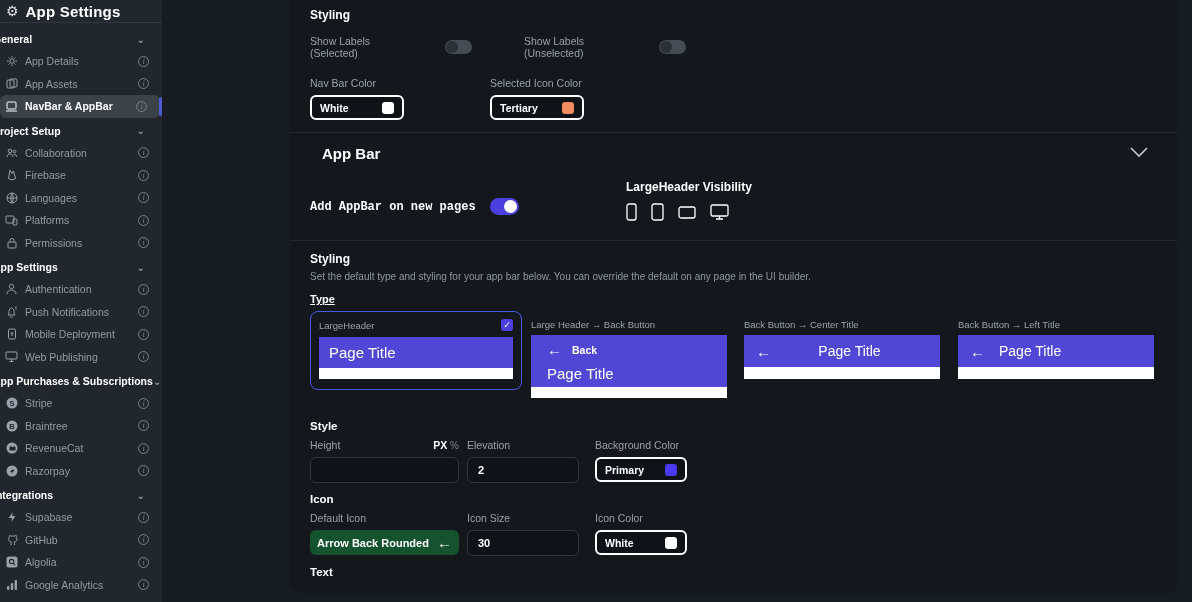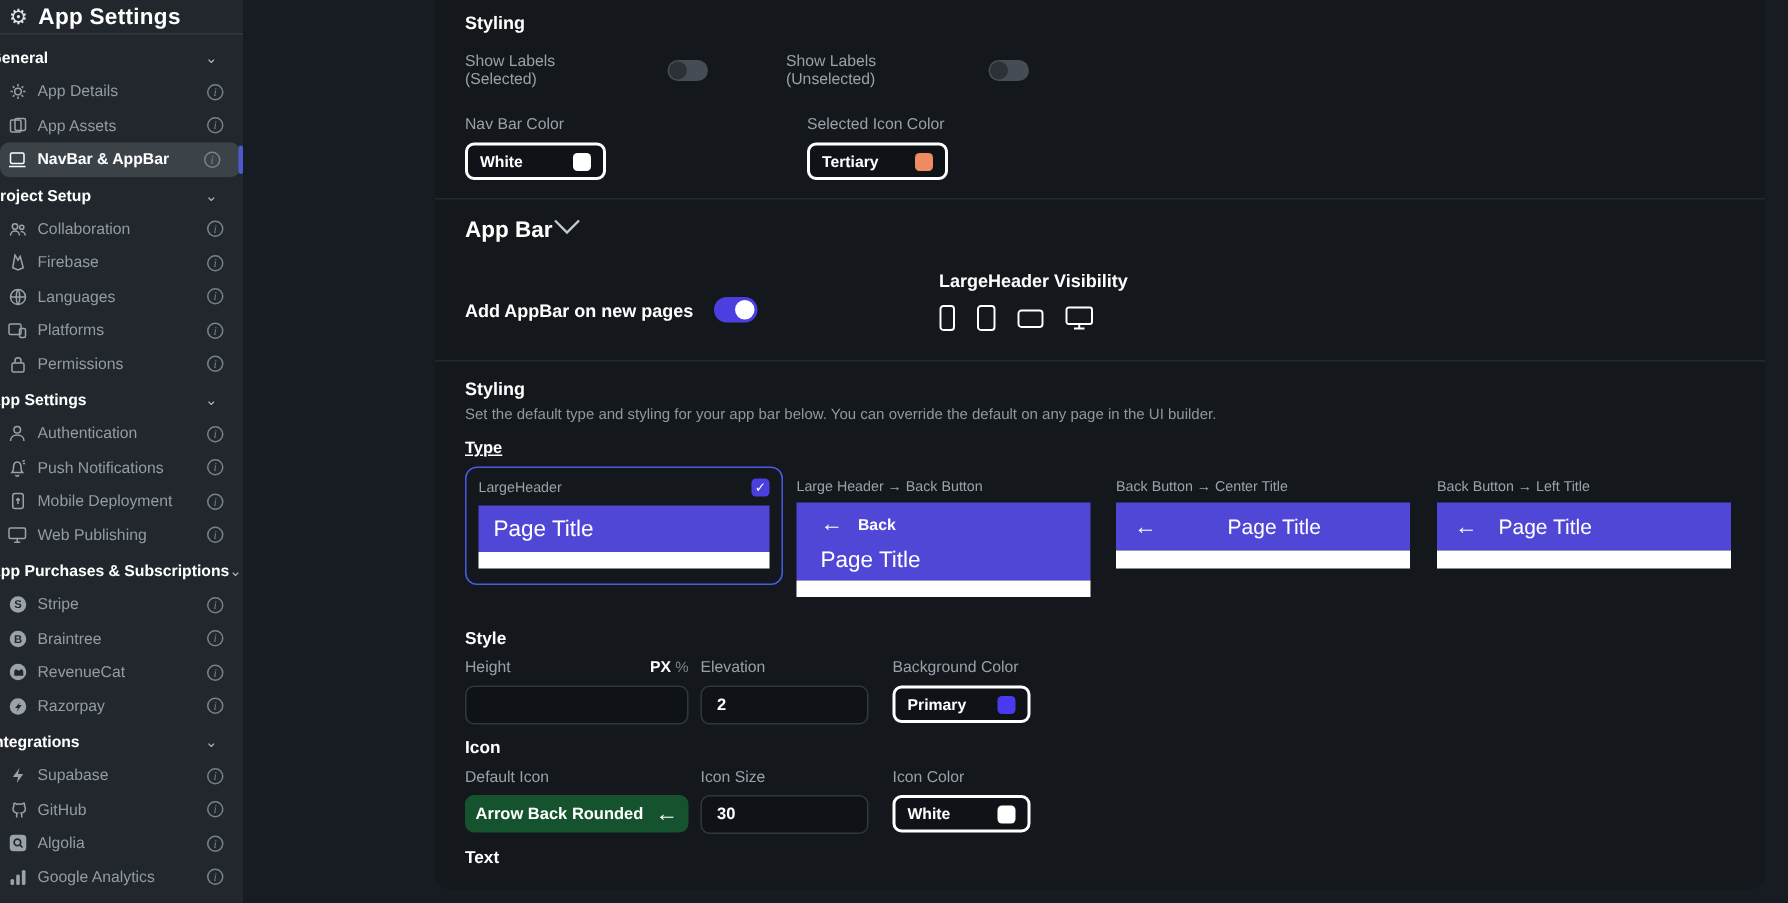--- a/index.html
+++ b/index.html
@@ -45,32 +45,32 @@
   .selbox .val { font-size:10.5px; font-weight:bold; color:#fff; }
   .swatch { width:12px; height:12px; border-radius:3px; }
   .swatch.bordered { border:1px solid #6e767d; }
   .input { height:26px; width:100%; background:#0f1318; border:1px solid #30373e; border-radius:6px; color:#fff; font-size:11px; font-weight:bold; padding:0 10px; font-family:"Liberation Sans", sans-serif; outline:none; }
   .greybtn { height:25px; background:#14532d; border:none; border-radius:6px; color:#fff; font-size:11px; font-weight:bold; display:flex; align-items:center; justify-content:center; gap:8px; width:100%; font-family:"Liberation Sans", sans-serif; }
 
   
   .sec-top { padding-top:8px; }
   .toggles-row { display:flex; align-items:center; margin-top:13px; }
   .toggles-row .tl { font-size:10.5px; color:#99a1a8; width:108px; }
-  .colors-row { display:flex; margin-top:18px;gap:48px; }
+  .colors-row { display:flex; margin-top:18px; }
   .ccol { width:94px; }
   .ccol .label { margin-bottom:6px; }
 
   
-  .appbar-head { display:flex; align-items:center; padding:11px 8px 10px 0; }
+  .appbar-head { display:flex; align-items:center; justify-content:space-between; padding:11px 8px 10px 0;margin-left:12px; }
   .big-chev { color:#c3c9ce; }
 
   
   .addbar-row { position:relative; height:68px; }
   .addbar-left { position:absolute; left:0; top:26px; display:flex; align-items:center; gap:14px; }
-  .addbar-left .t { font-size:12px; font-weight:bold; color:#fff; }
+  .addbar-left .t { font-size:12px; font-weight:bold; color:#fff;font-family:Liberation Mono, monospace; }
   .resp { position:absolute; left:316px; top:8px; text-align:center; }
   .resp .t { font-size:12px; font-weight:bold; color:#fff; margin-bottom:9px; }
   .resp .icons { display:flex; align-items:center; gap:14px; color:#fff; }
 
   
   .styling-sec { padding-top:11px; }
   .desc { font-size:10px; color:#8f979e; margin-top:5px; }
   .type-lbl { font-size:11px; font-weight:bold; color:#fff; margin-top:11px;text-decoration:underline; }
   .type-row { display:flex; gap:9px; margin-top:6px; align-items:flex-start; }
   .tcard { width:212px; }

